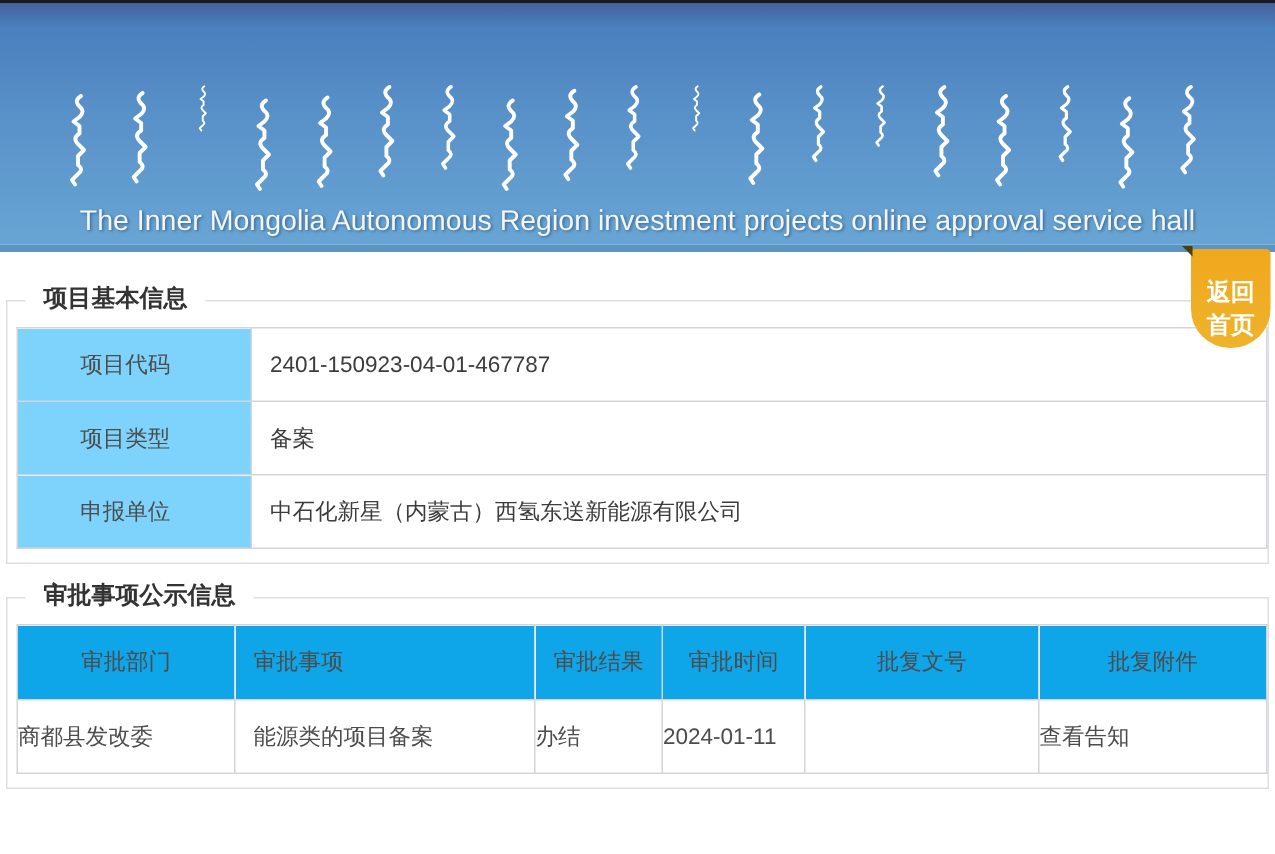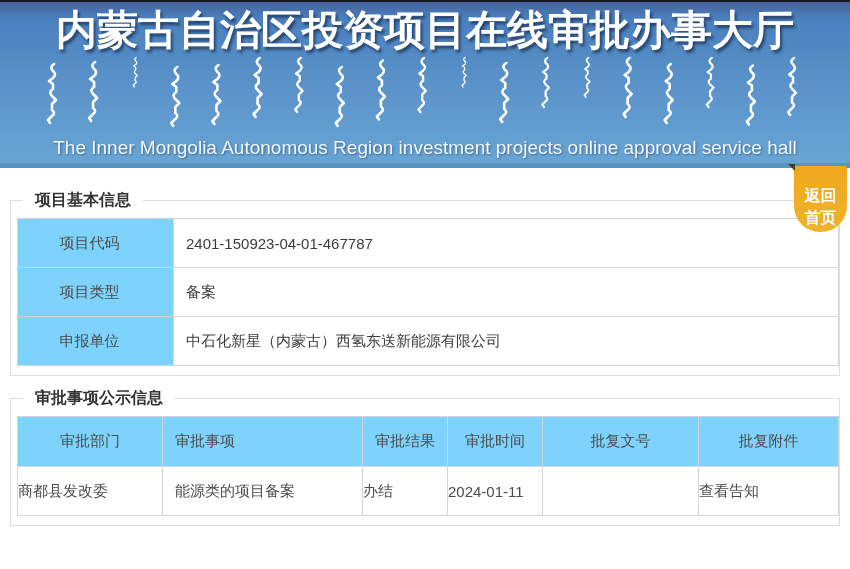--- a/index.html
+++ b/index.html
@@ -35,50 +35,49 @@
     color:#fff; font-size:16px; font-weight:bold; text-align:center;
     line-height:22px; padding-top:19px; cursor:pointer; z-index:20;
   }
   .back-btn::before{
     content:""; position:absolute; left:-6px; top:-2px; width:0; height:0;
     border-top:7px solid #4c3f08; border-left:7px solid transparent;
   }
 
   
   .section{
-    position:relative; margin:10px; border:1px solid #dcdee0;
+    position:relative; margin:4px; border:1px solid #dcdee0;
     padding:17px 0 9px 6px; background:#fff;
   }
   .section-1{ margin-top:32px; }
   .section-2{ margin-top:22px; }
   .section-title{
     position:absolute; top:-11px; left:12px; background:#fff;
     padding:0 12px; font-size:16px; font-weight:bold; color:#333;
     line-height:20px; white-space:nowrap;
   }
 
   
   table{ width:100%; border-collapse:collapse; table-layout:fixed; }
   td,th{ border:1px solid #d2d6da; font-size:15px; height:49px;
          vertical-align:middle; overflow:hidden; white-space:nowrap; }
   .lbl{ width:156px; background:#7dd3fc; color:#4c4c4c;
         text-align:center; padding-right:12px; }
   .val{ color:#3c3c3c; text-align:left; padding-left:12px; }
 
-  .t2 th{ background:#7dd3fc; color:#4c4c4c; font-weight:normal;
+  .t2 th{ background:#0ea5e9; color:#4c4c4c; font-weight:normal;
           text-align:center; height:50px; }
   .t2 td{ color:#4c4c4c; text-align:left; }
   .t2 .c-left{ text-align:left; padding-left:12px; }
   .link-plain{ cursor:pointer; }
 </style>
 </head>
 <body>
 
 <div class="banner">
-  <div class="banner-title">内蒙古自治区投资项目在线审批办事大厅</div>
 
   <svg class="mongolian" viewBox="0 0 850 78" xmlns="http://www.w3.org/2000/svg" aria-hidden="true">
     <defs>
       <symbol id="mg" viewBox="0 0 12 60" overflow="visible">
         <path d="M6,1 q-5,3 -1,7 q4,3 0,7 l-4,3 4,3 v5 q-5,3 -1,7 l4,4 -4,4 v6 q4,3 0,6 l-4,4 2,3" stroke="#ffffff" stroke-width="2.6" fill="none" stroke-linecap="round" stroke-linejoin="round"></path>
       </symbol>
     </defs>
     <g id="mg-cols">
         <use href="#mg" x="48.0" y="2" width="12" height="72"></use>
         <use href="#mg" x="89.1" y="2" width="12" height="68"></use>

